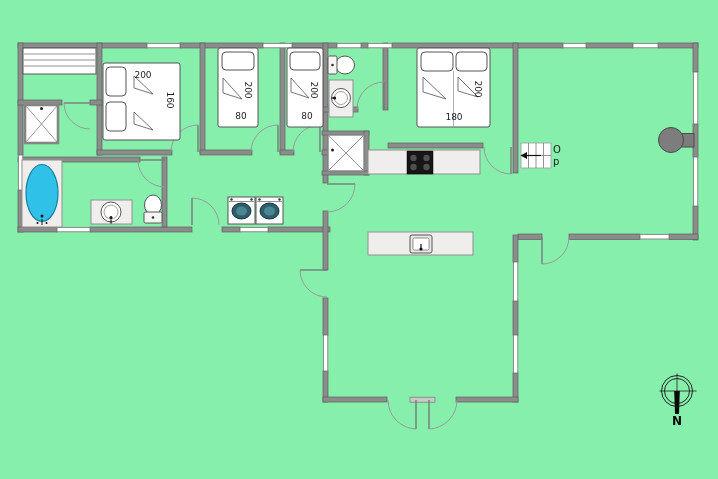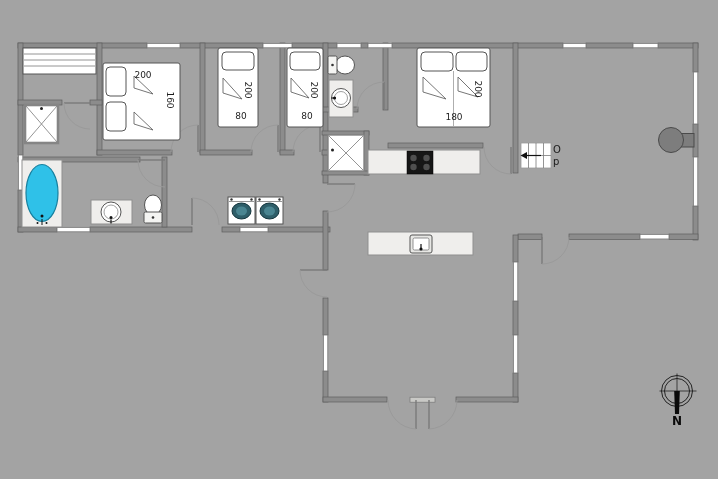--- a/index.html
+++ b/index.html
@@ -1,16 +1,16 @@
 <!DOCTYPE html>
 <html><head>
 <meta charset="utf-8">
 <style>
   html,body{margin:0;padding:0;background:#fff;}
-  .stage{position:relative;width:718px;height:479px;background:#a3a3a3;overflow:hidden;}
+  .stage{position:relative;width:718px;height:479px;background:#86efac;overflow:hidden;}
   svg{position:absolute;left:0;top:0;}
   .wall{fill:#8c8c8c;stroke:#5e5e5e;stroke-width:.7;}
   .win{fill:#ffffff;stroke:#7f7f7f;stroke-width:.9;}
   .arc{fill:none;stroke:#9a9a9a;stroke-width:1;}
   .leaf{stroke:#7a7a7a;stroke-width:1.4;}
   .fix{fill:#ffffff;stroke:#555;stroke-width:1;}
   .cnt{fill:#efeeec;stroke:#8f8f8f;stroke-width:1;}
   .thin{stroke:#7a7a7a;stroke-width:.8;fill:none;}
   .fold{fill:#ffffff;stroke:#666;stroke-width:.9;}
   .dim{font-family:"DejaVu Sans",sans-serif;font-size:9px;fill:#1c1c1c;text-anchor:middle;}

